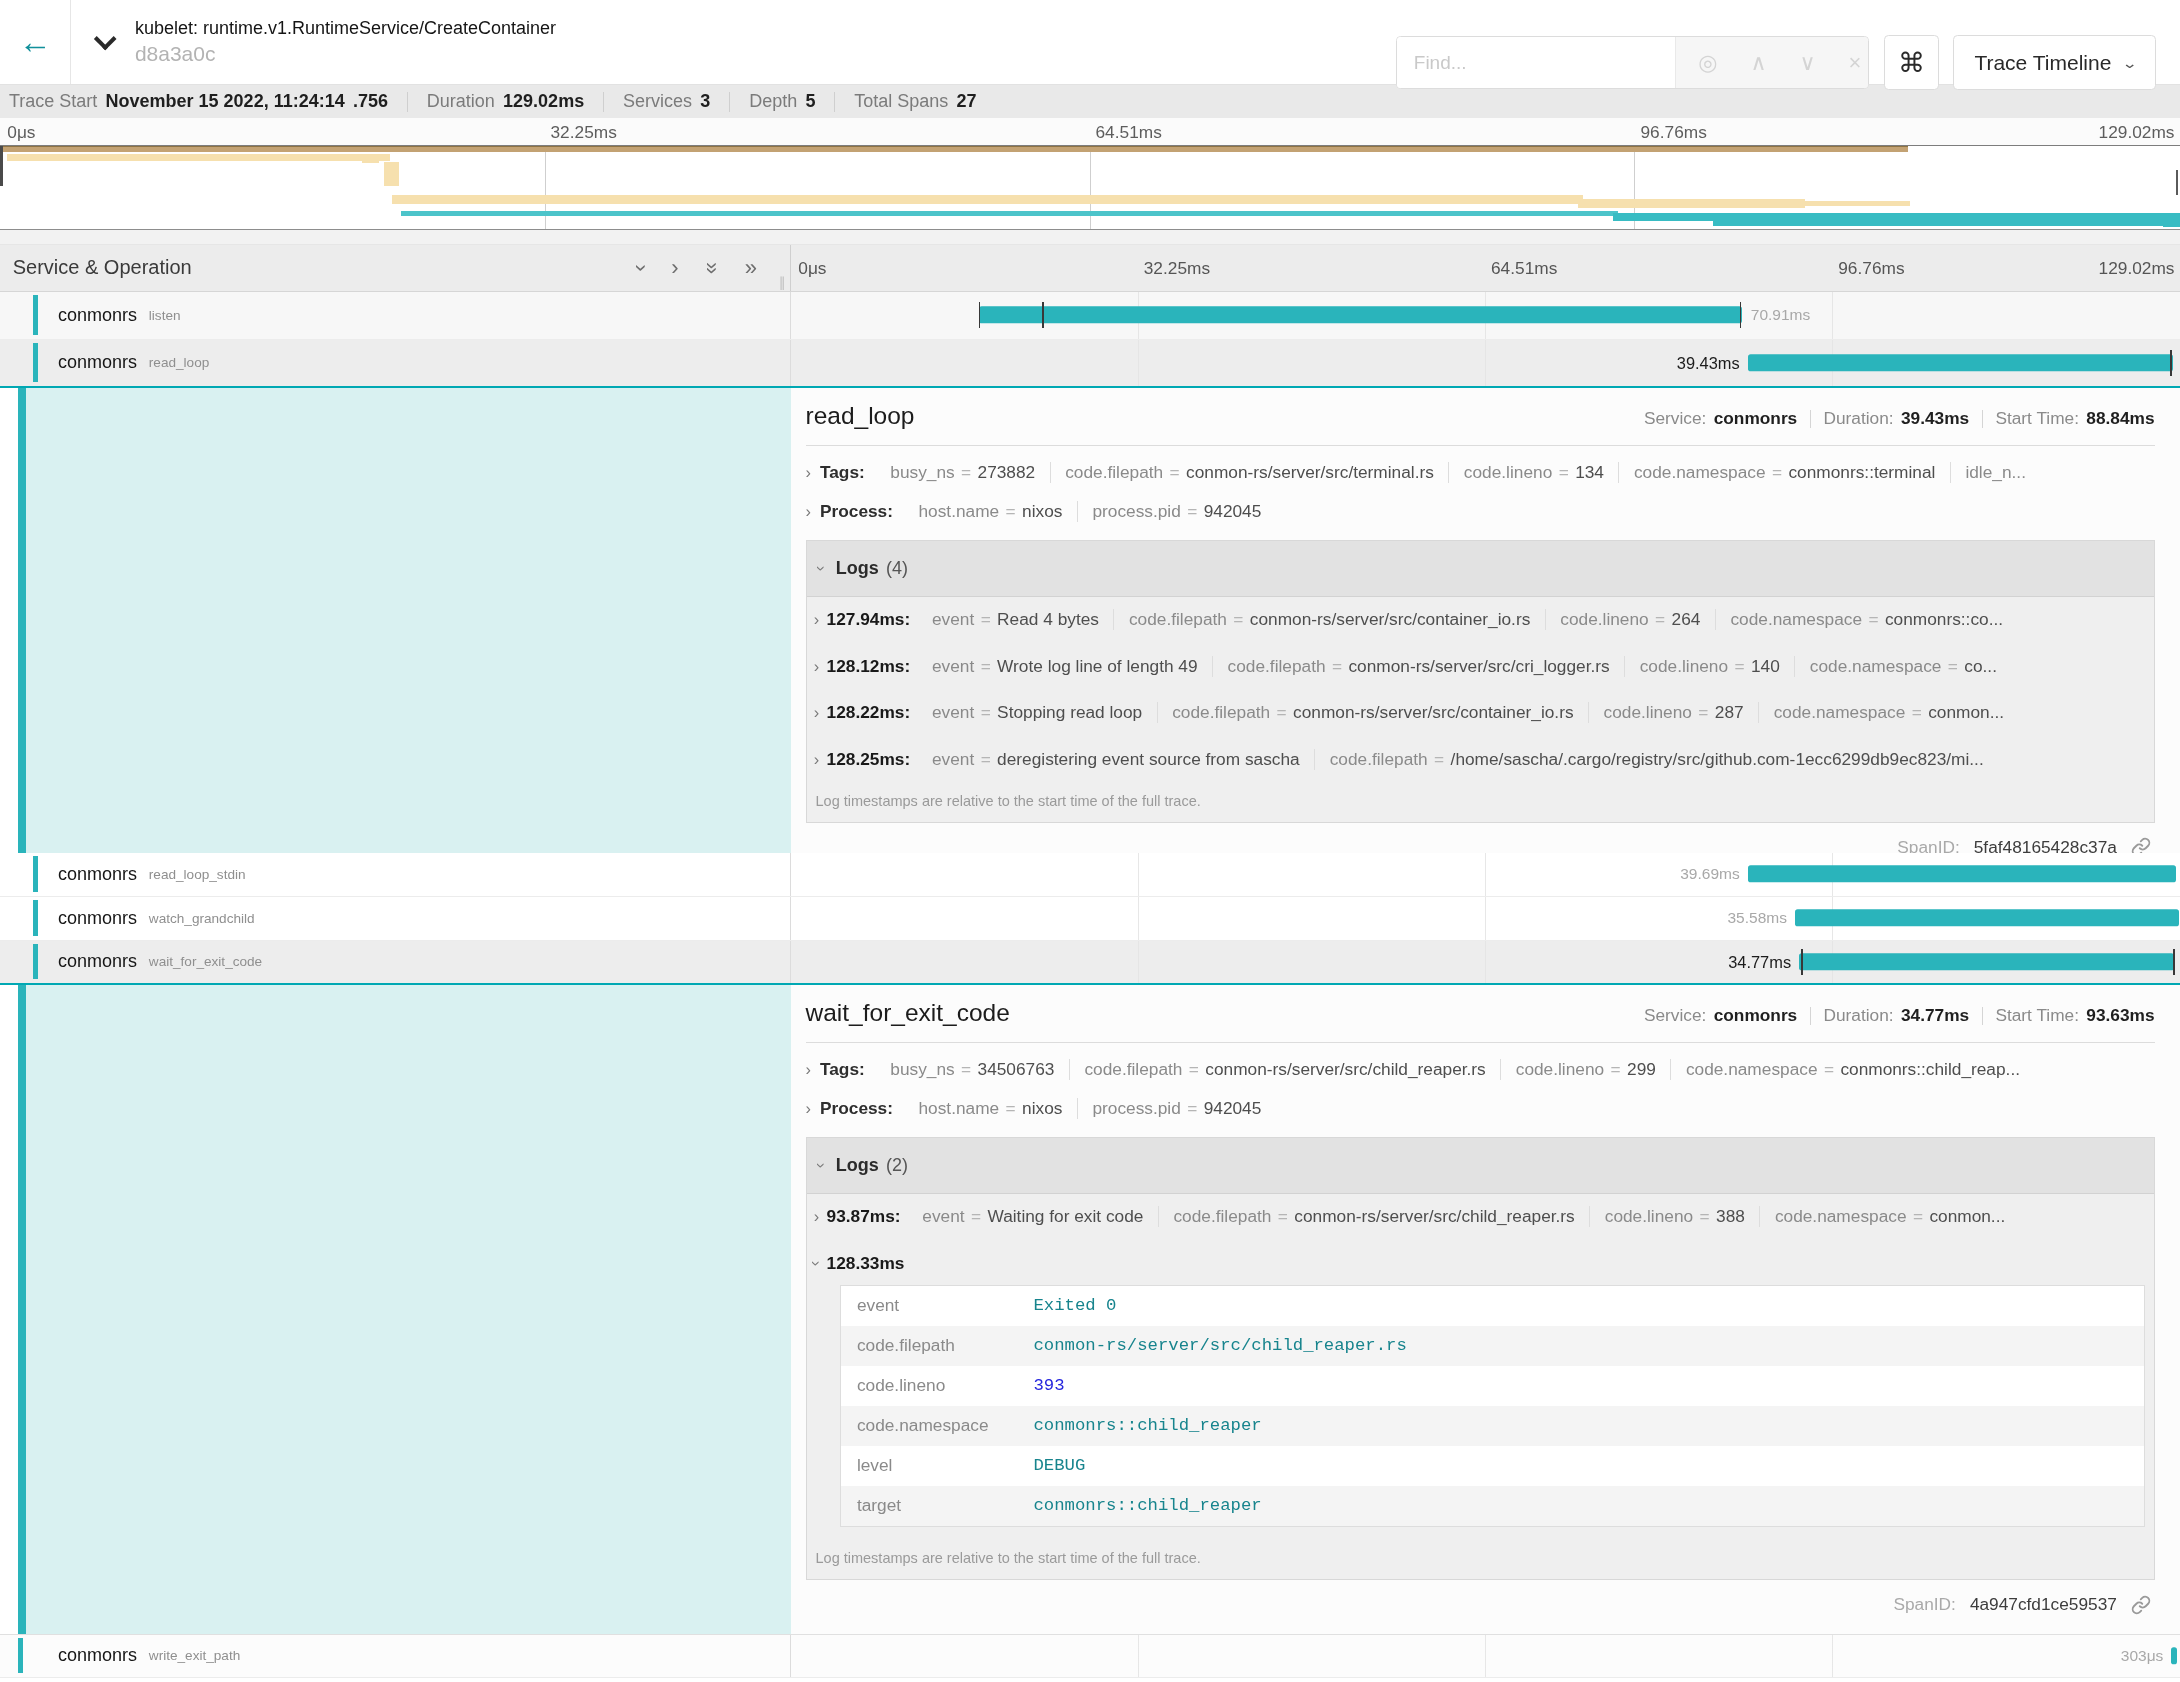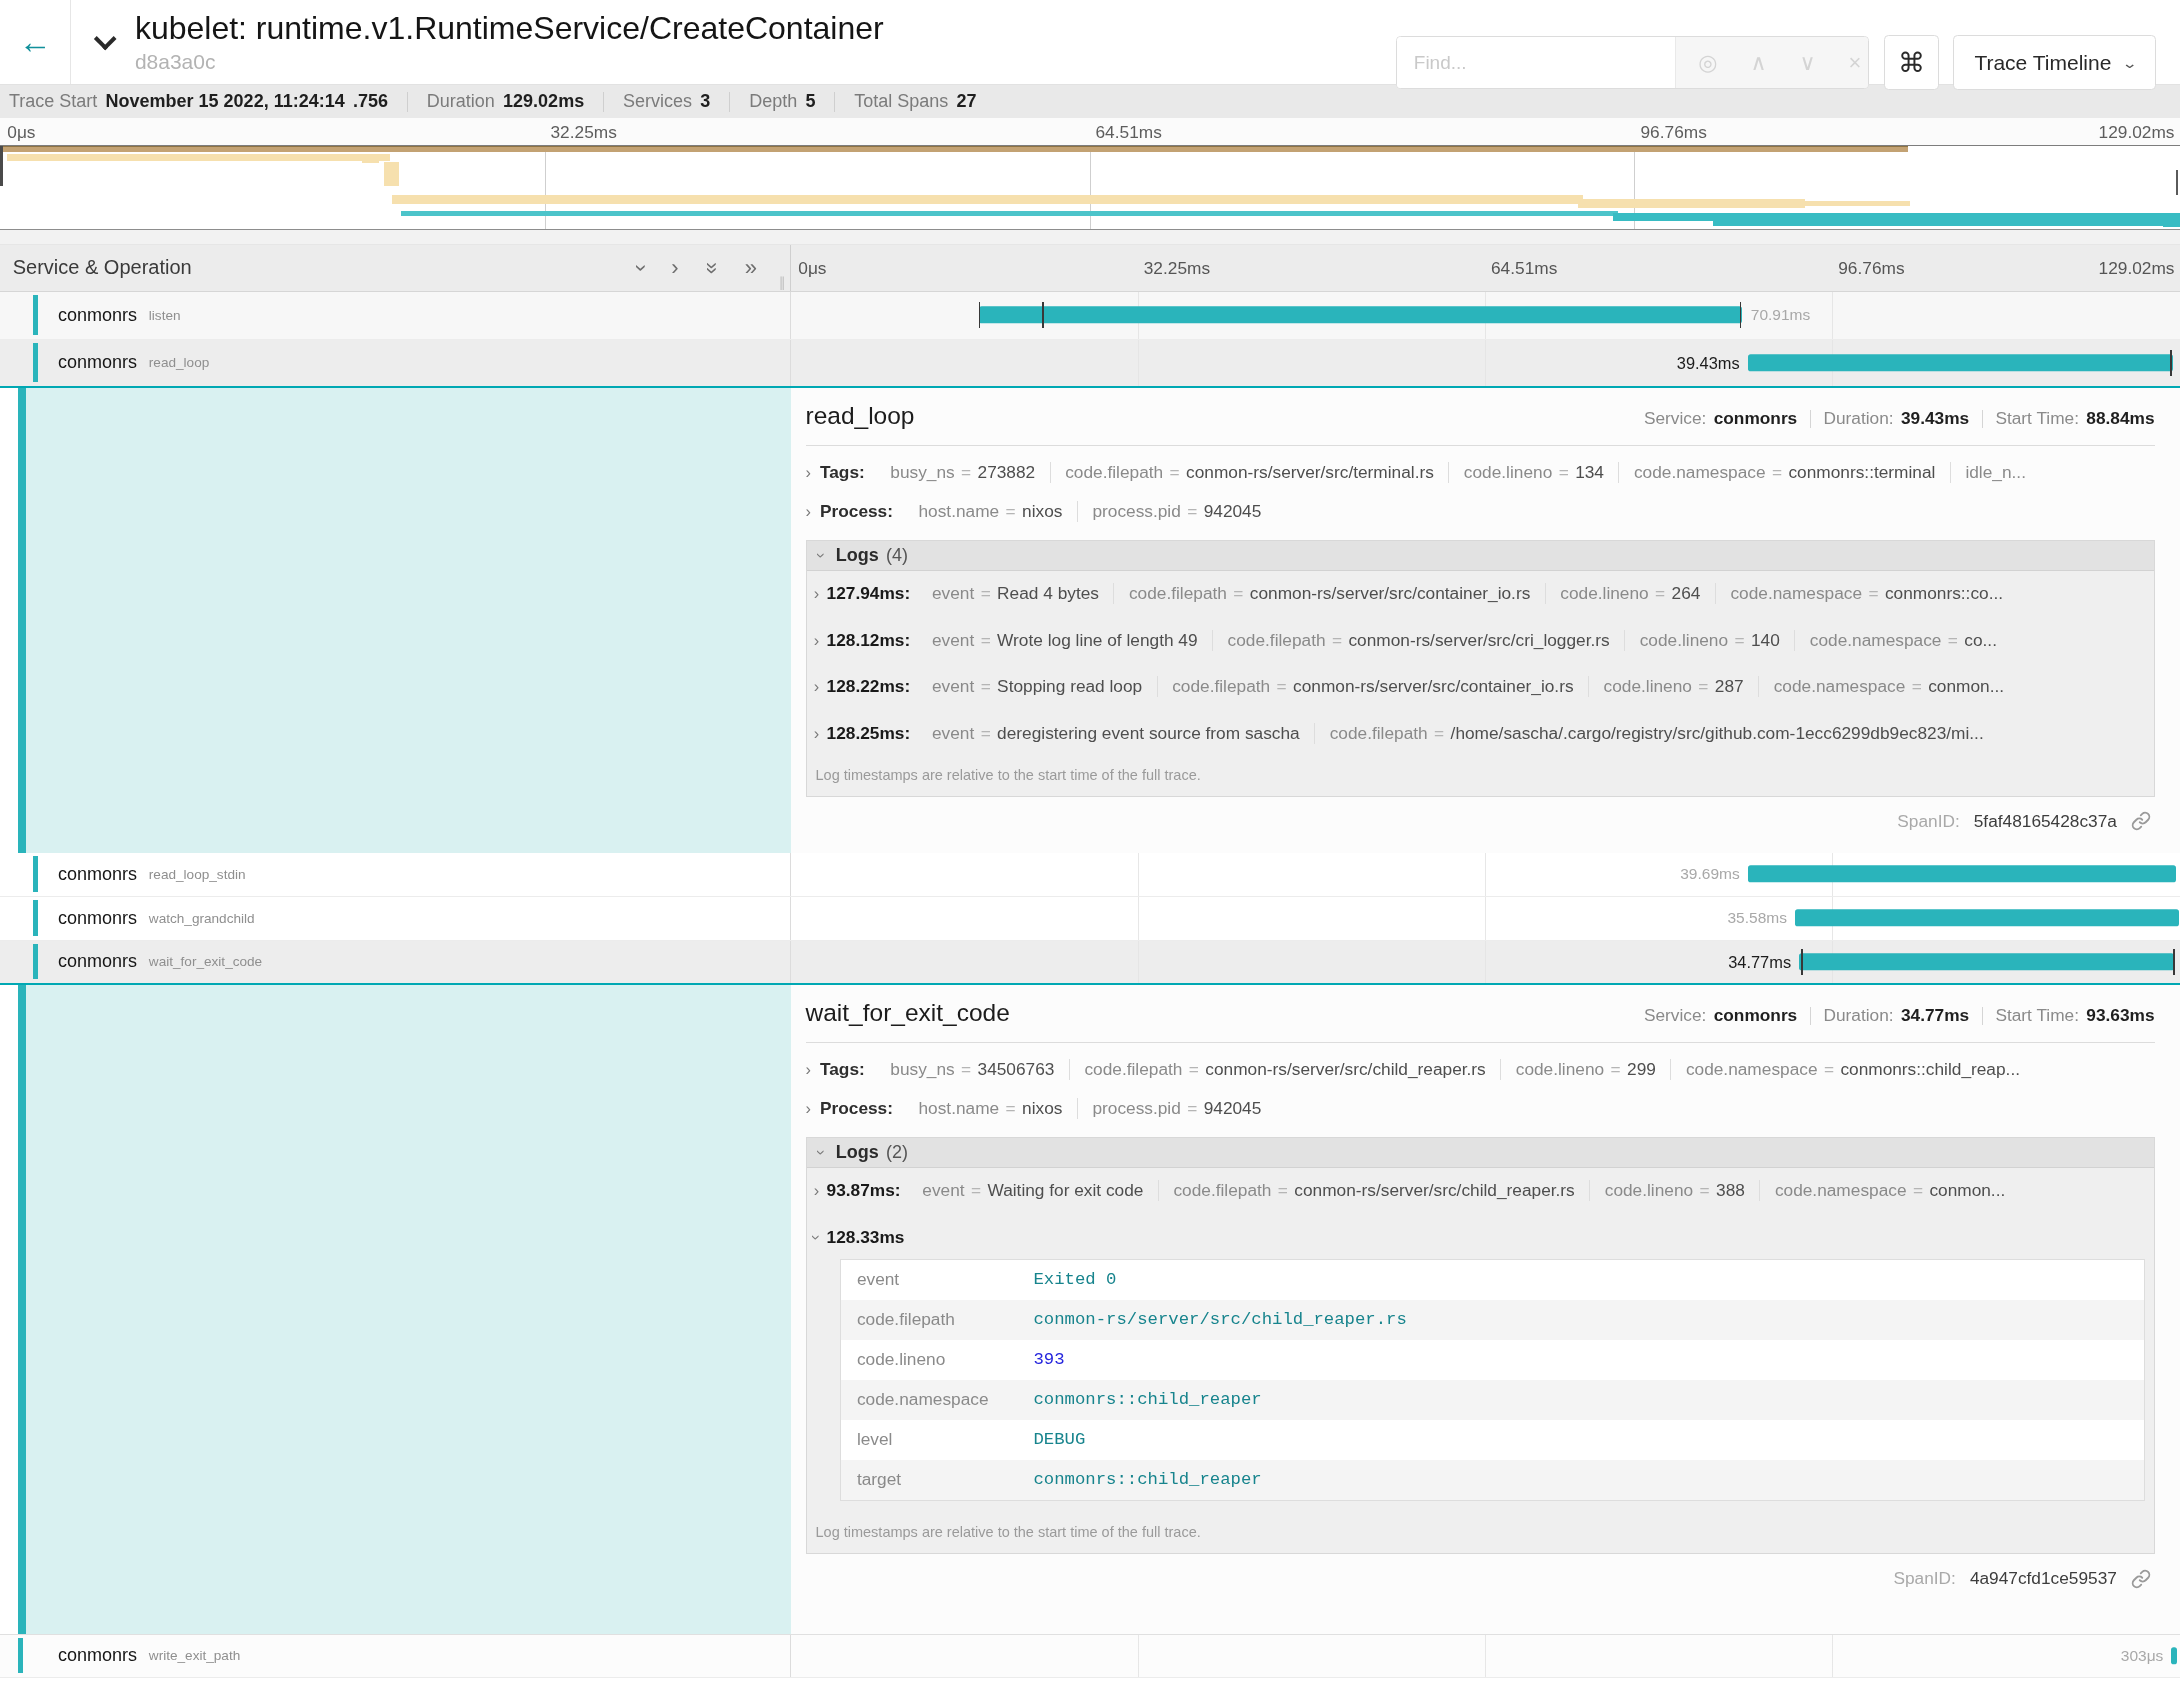--- a/index.html
+++ b/index.html
@@ -8,21 +8,21 @@
     background: #fff; color: #222;
     font-family: "Liberation Sans", sans-serif;
   }
   
   .topbar { height: 85px; display: flex; align-items: stretch; border-bottom: 0.9px solid #e2e2e2; background:#fff; }
   .back-btn { width: 71px; display: flex; align-items: center; justify-content: center;
     border-right: 0.9px solid #e6e6e6; font-size: 33px; color: #11909b; cursor: pointer; }
   .title-chev { align-self: center; margin-left: 25.5px; width: 16.4px; height: 16.4px;
     border-right: 4.5px solid #2a2a2a; border-bottom: 4.5px solid #2a2a2a; transform: rotate(45deg); margin-top: -5.5px; }
   .title-wrap { margin-left: 22px; display: flex; flex-direction: column; justify-content: center; }
-  .trace-title { font-size: 32px; color: #151515; font-weight: 500; }
+  .trace-title { font-size: 18px; color: #151515; font-weight: 500; }
   .trace-id { font-size: 21px; color: #b3b3b3; margin-top: 2.7px; }
   .topbar-right { margin-left: auto; display: flex; align-items: center; padding-right: 23.6px; margin-top: 41px; }
   .find-wrap { display: flex; align-items: stretch; height: 53px; border: 0.9px solid #dcdcdc;
     border-radius: 4.5px; overflow: hidden; width: 473px; background: #fff; }
   .find-input { border: none; outline: none; flex: 1; font-size: 19px; padding: 0 16.4px; color: #444; font-family: inherit; background:#fff; }
   .find-input::placeholder { color: #c9c9c9; }
   .find-icons { display: flex; align-items: center; gap: 33px; padding: 0 22px; background: #f6f6f6;
     border-left: 0.9px solid #e9e9e9; color: #d4d4d4; font-size: 22px; }
   .cmd-btn { width: 55px; height: 55px; margin-left: 14.5px; border: 0.9px solid #dcdcdc; border-radius: 4.5px;
     display: flex; align-items: center; justify-content: center; font-size: 27px; color: #2a2a2a; background: #fff; cursor: pointer; }
@@ -86,21 +86,21 @@
   .d-hr { height: 0.9px; background: #dcdcdc; margin: 14.5px 0 7.3px; }
   .chev { color: #7a7a7a; font-size: 16.4px; display: inline-block; flex: none; }
   .chev.down { transform: rotate(90deg); }
   .kv-line { display: flex; align-items: baseline; padding: 9px 0; font-size: 17.3px; }
   .kv-label { font-weight: bold; color: #2e2e2e; margin: 0 11px 0 9px; }
   .kv-item { display: inline-flex; gap: 6.4px; padding: 0 14.5px; align-items: baseline; border-right: 0.9px solid #ddd; white-space: nowrap; }
   .kv-item:first-of-type { padding-left: 0; }
   .kv-item:last-child { border-right: none; }
   .kv-k { color: #8a8a8a; } .kv-eq { color: #b5b5b5; } .kv-v { color: #4e4e4e; }
   .logs-box { border: 0.9px solid #d8d8d8; background: #efefef; margin-top: 9px; }
-  .logs-head { height: 30px; background: #e2e2e2; border-bottom: 0.9px solid #d2d2d2; display: flex; align-items: center; font-size: 18px; cursor: pointer; }
+  .logs-head { height: 56px; background: #e2e2e2; border-bottom: 0.9px solid #d2d2d2; display: flex; align-items: center; font-size: 18px; cursor: pointer; }
   .logs-head .chev { margin: 0 11px 0 12.7px; }
   .logs-title { font-weight: bold; color: #2b2b2b; }
   .logs-count { color: #555; margin-left: 7.3px; }
   .log-row { display: flex; align-items: baseline; padding: 12.7px 7.3px; font-size: 17.3px; cursor: pointer; }
   .log-ts { font-weight: bold; color: #191919; margin: 0 7.3px; white-space: nowrap; }
   .log-note { font-size: 14.5px; color: #9a9a9a; padding: 11px 0 12.7px 9px; }
   .spanid-row { display: flex; align-items: center; justify-content: flex-end; height: 49px; font-size: 17.3px; color: #a9a9a9; gap: 14px; padding-right: 3.6px; }
   .spanid-val { color: #3d3d3d; }
   .link-icon { cursor: pointer; }
   .kvt { background: #fff; border: 0.9px solid #ddd; margin: 7.3px 9px 12.7px 33px; }

